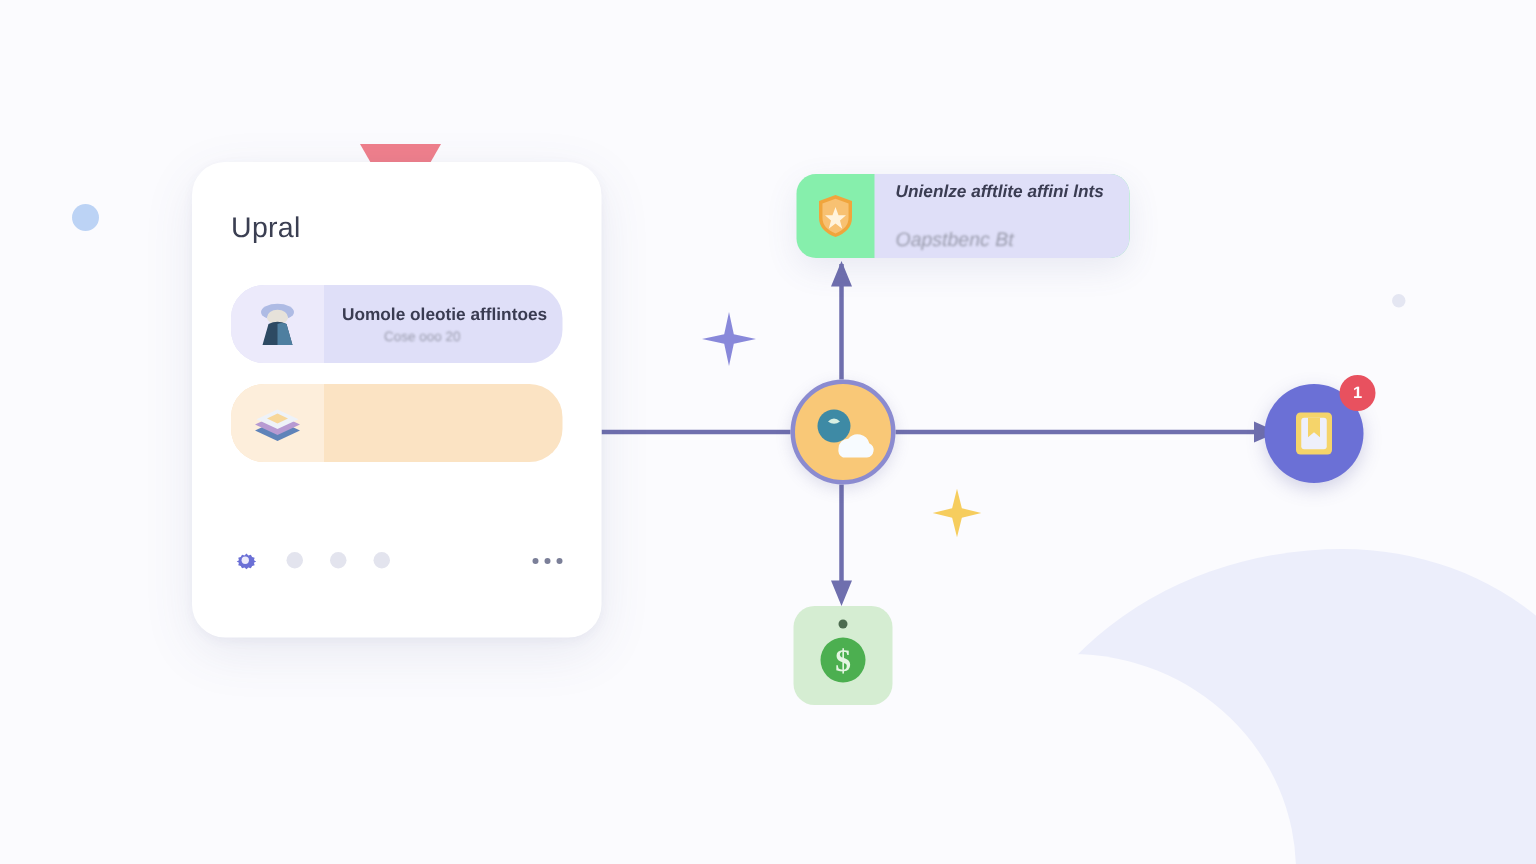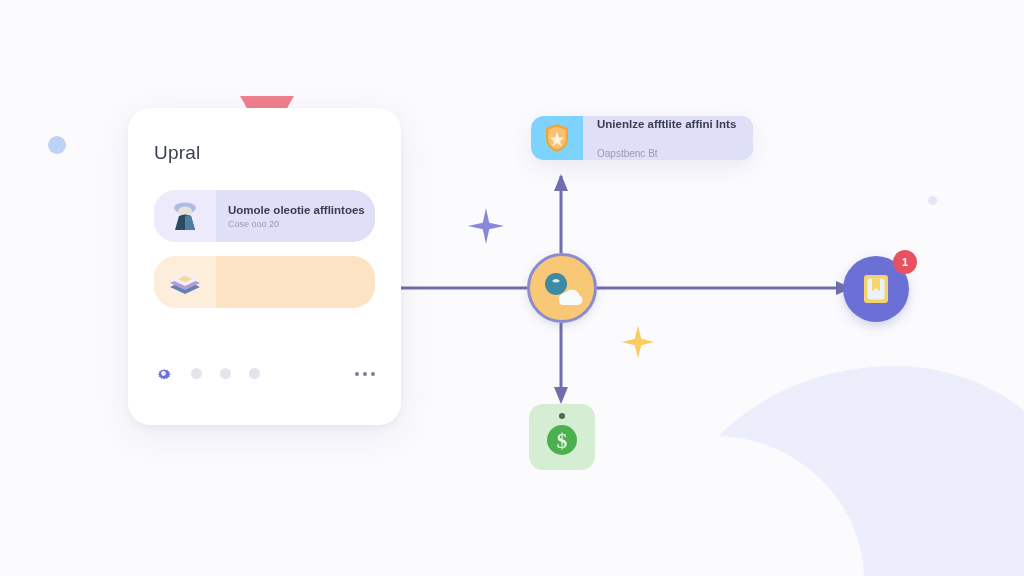--- a/index.html
+++ b/index.html
@@ -119,20 +119,21 @@
     overflow: hidden;
     filter: blur(0.35px);
   }
   .row-sub {
     font-size: 9px;
     color: #9a9cad;
     margin-top: 3px;
     white-space: nowrap;
     overflow: hidden;
     filter: blur(0.55px);
+    margin-left: 28px;
   }
 
   
   .card-footer {
     position: absolute;
     left: 26px;
     right: 26px;
     bottom: 42px;
     display: flex;
     align-items: center;
@@ -225,27 +226,28 @@
     border-radius: 50%;
     background: #4c6b4f;
   }
 
   
   .chip-card {
     position: absolute;
     left: 531px;
     top: 116px;
     width: 222px;
-    height: 44px;
-    background: #7dd3fc;
+    height: 56px;
+    background: #86efac;
     border-radius: 13px;
     box-shadow: 0 7px 22px rgba(85, 90, 145, 0.11);
     display: flex;
     align-items: center;
     overflow: hidden;
+    font-style: italic;
   }
   .chip-thumb {
     width: 52px; flex: 0 0 52px;
     display: flex;
     align-items: center;
     justify-content: center;
   }
   .chip-body {
     flex: 1;
     align-self: stretch;
@@ -258,21 +260,21 @@
   }
   .chip-title {
     font-size: 11.5px;
     font-weight: bold;
     color: #3a3c52;
     white-space: nowrap;
     overflow: hidden;
     filter: blur(0.4px);
   }
   .chip-sub {
-    font-size: 10px;
+    font-size: 13px;
     color: #9a9cad;
     margin-top: 18px;
     white-space: nowrap;
     overflow: hidden;
     filter: blur(0.6px);
   }
 </style>
 </head>
 <body>
 

